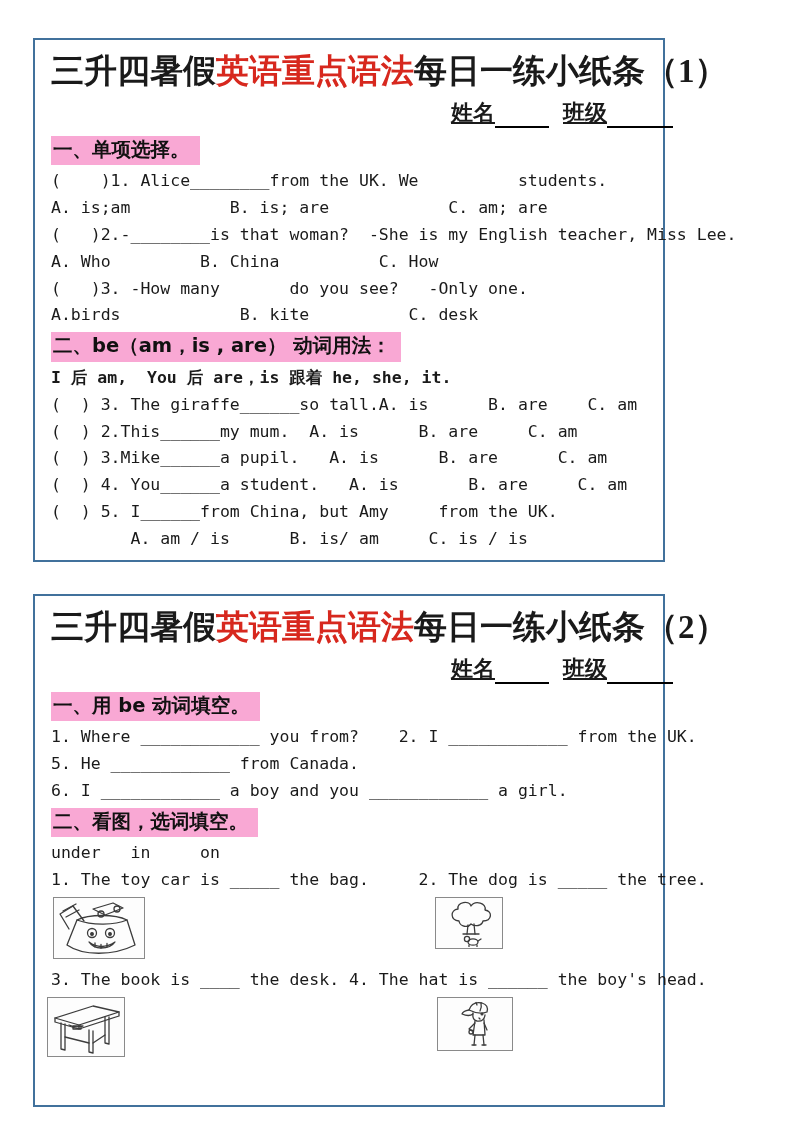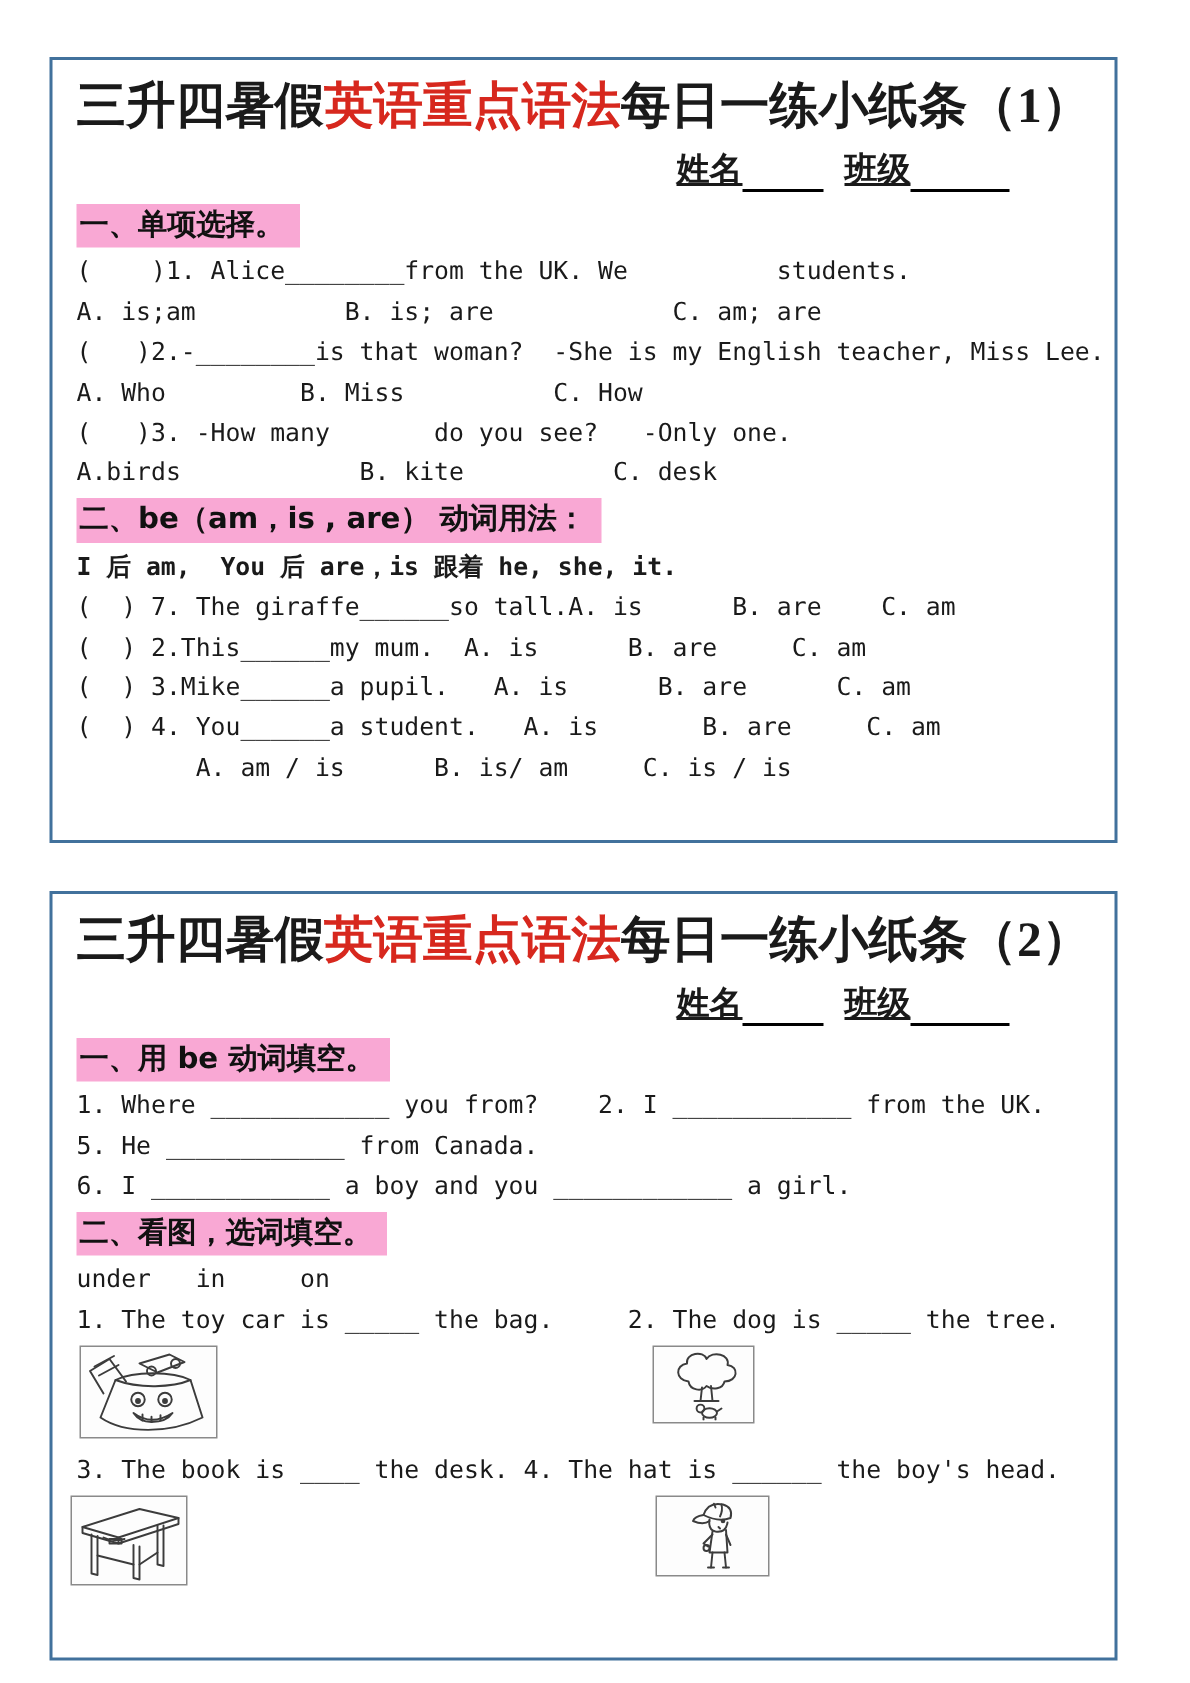--- a/index.html
+++ b/index.html
@@ -1,21 +1,21 @@
 <!DOCTYPE html>
 <html><head>
 <meta charset="utf-8">
 <style>
   html,body{margin:0;padding:0;}
   body{
     width:793px;height:1122px;background:#ffffff;position:relative;
     font-family:"DejaVu Sans Mono",monospace;color:#1a1a1a;overflow:hidden;
   }
   .card{
-    position:absolute;left:33px;width:712px;box-sizing:border-box;
+    position:absolute;left:33px;width:632px;box-sizing:border-box;
     border:2px solid #41719c;background:#fff;
   }
   #card1{top:38px;height:524px;}
   #card2{top:594px;height:513px;}
   .inner{padding:6px 16px 4px 16px;}
   .title{
     font-family:"Liberation Serif","DejaVu Serif",serif;font-weight:700;
     font-size:33px;line-height:1.32;text-align:center;margin:4px 0 0 0;white-space:nowrap;
   }
   .title .red{color:#d7281e;}
@@ -58,31 +58,32 @@
   <div class="inner">
     <div class="title"><span>三升四暑假</span><span class="red">英语重点语法</span><span>每日一练小纸条（1）</span></div>
 
     <div class="nameline"><span>姓名</span><span class="blank b1"></span><span>班级</span><span class="blank b2"></span></div>
 
     <div class="hwrap"><span class="sec-heading">一、单项选择。</span></div>
 
     <div class="line">(    )1. Alice________from the UK. We          students.</div>
     <div class="line">A. is;am          B. is; are            C. am; are</div>
     <div class="line">(   )2.-________is that woman?  -She is my English teacher, Miss Lee.</div>
-    <div class="line">A. Who         B. Miss          C. How</div>
+    <div class="line">A. Who         B. China          C. How</div>
     <div class="line">(   )3. -How many       do you see?   -Only one.</div>
     <div class="line">A.birds            B. kite          C. desk</div>
 
     <div class="hwrap"><span class="sec-heading">二、be（am，is , are） 动词用法：</span></div>
     <div class="note">I 后 am,  You 后 are，is 跟着 he, she, it.</div>
 
-    <div class="line">(  ) 7. The giraffe______so tall.A. is      B. are    C. am</div>
+    <div class="line">(  ) 3. The giraffe______so tall.A. is      B. are    C. am</div>
     <div class="line">(  ) 2.This______my mum.  A. is      B. are     C. am</div>
     <div class="line">(  ) 3.Mike______a pupil.   A. is      B. are      C. am</div>
     <div class="line">(  ) 4. You______a student.   A. is       B. are     C. am</div>
+    <div class="line">(  ) 5. I______from China, but Amy     from the UK.</div>
     <div class="line">        A. am / is      B. is/ am     C. is / is</div>
   </div>
 </div>
 
 <div class="card" id="card2">
   <div class="inner">
     <div class="title"><span>三升四暑假</span><span class="red">英语重点语法</span><span>每日一练小纸条（2）</span></div>
 
     <div class="nameline"><span>姓名</span><span class="blank b1"></span><span>班级</span><span class="blank b2"></span></div>
 

